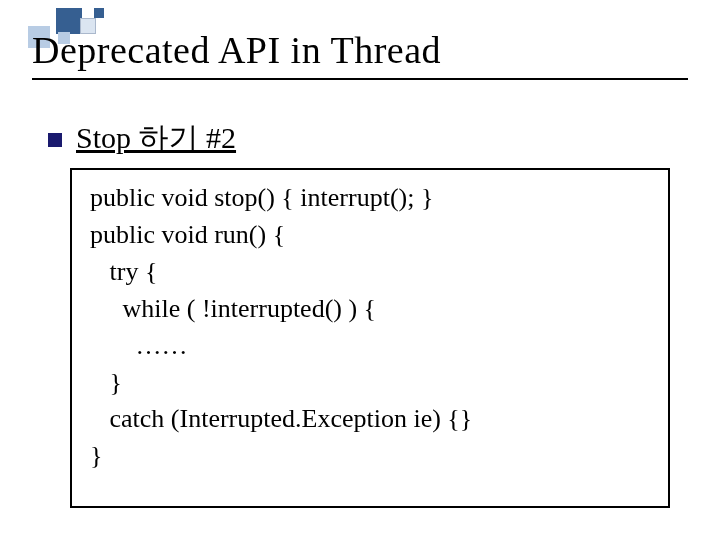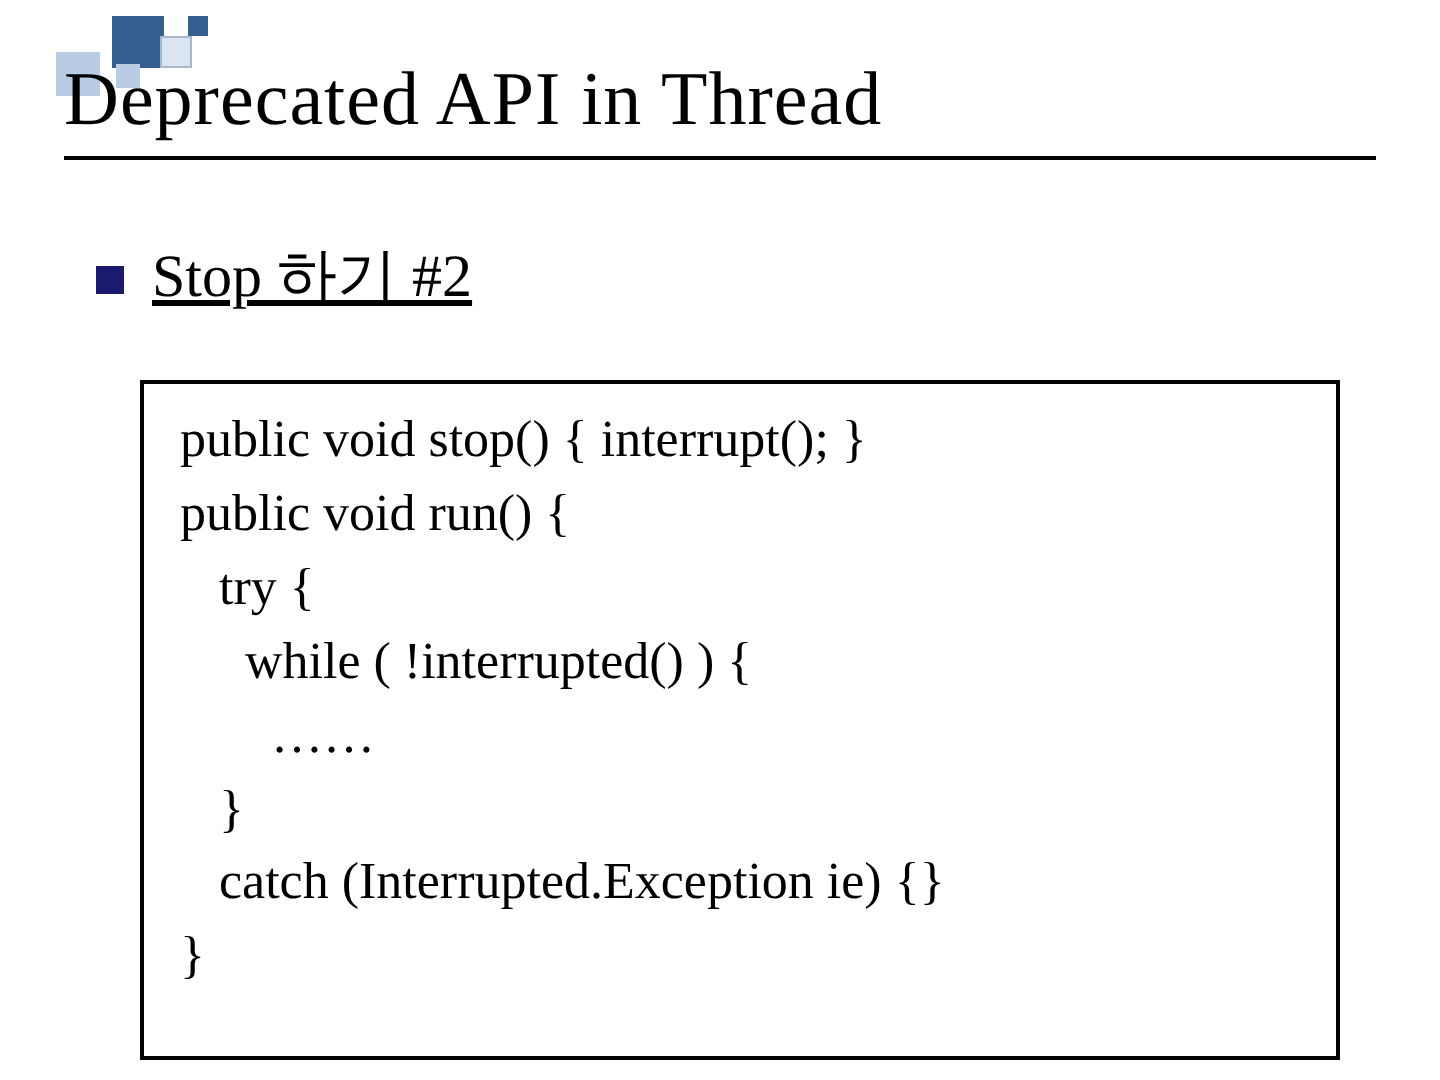--- a/index.html
+++ b/index.html
@@ -73,21 +73,20 @@
     left: 70px;
     width: 600px;
     height: 340px;
     border: 2px solid #000;
     background: #fff;
     box-sizing: border-box;
     padding: 10px 18px 12px 18px;
     font-size: 26px;
     line-height: 1.42;
     white-space: pre;
-    margin-top: 22px;
   }
 </style>
 </head>
 <body>
 
 <div class="slide">
 
   <div class="deco">
     <span class="sq a"></span>
     <span class="sq b"></span>

